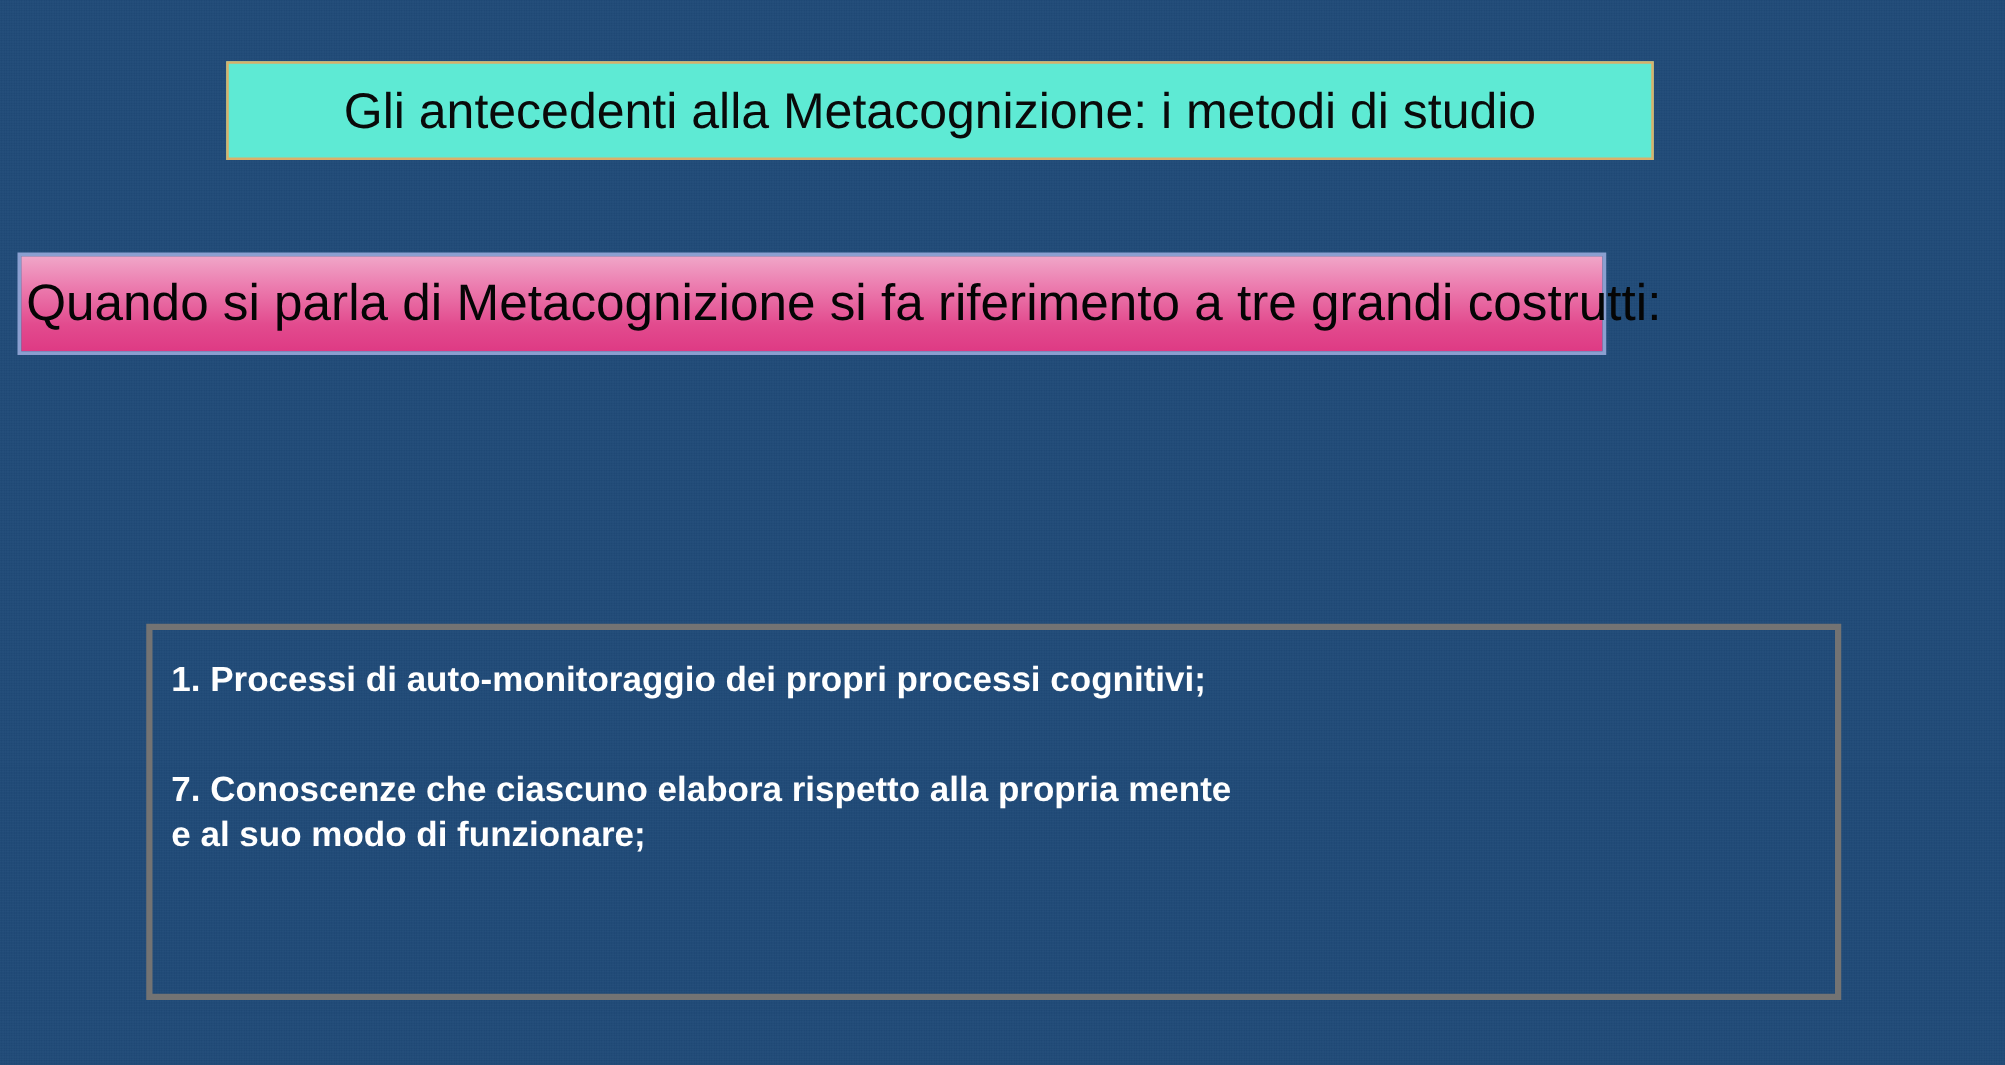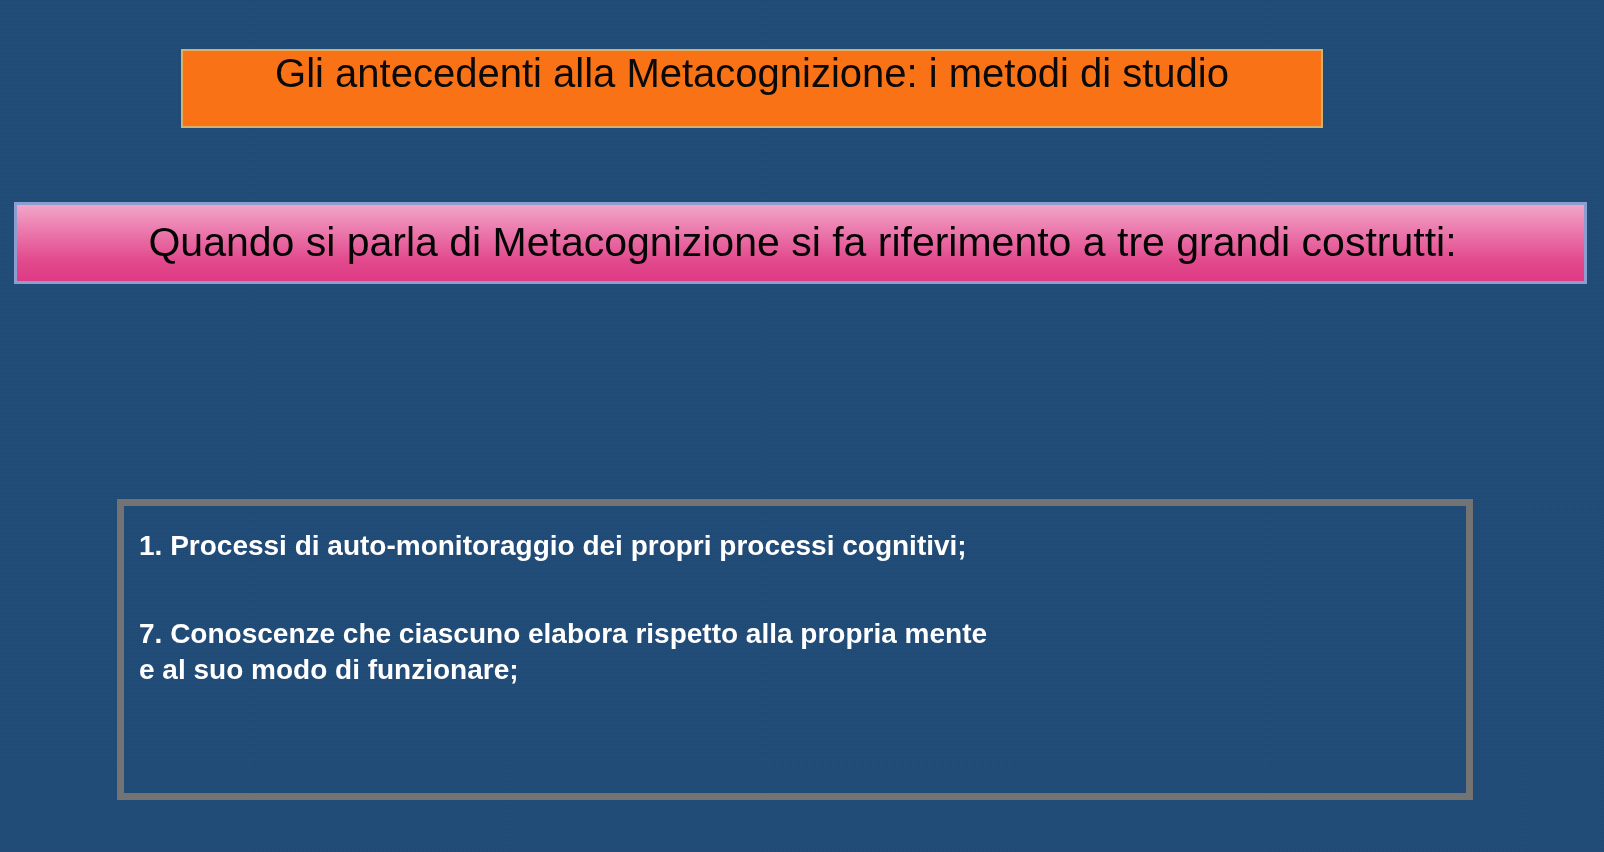--- a/index.html
+++ b/index.html
@@ -30,66 +30,66 @@
   }
 
   
   .title-box {
     position: absolute;
     left: 181px;
     top: 49px;
     width: 1142px;
     height: 79px;
     box-sizing: border-box;
-    background: #f97316;
+    background: #5eead4;
     border: 2px solid #d9b06a;
     display: flex;
+    align-items: center;
     justify-content: center;
   }
   .title-text {
     color: #0a0a0a;
     font-size: 40px;
     font-weight: 400;
     line-height: 1.1;
     white-space: nowrap;
     letter-spacing: 0px;
   }
 
   
   .banner-box {
     position: absolute;
     left: 14px;
     top: 202px;
-    width: 1573px;
+    width: 1271px;
     height: 82px;
     box-sizing: border-box;
     background: linear-gradient(to bottom, #f0a6c8 0%, #ec7eb0 30%, #e24b8e 72%, #de3a84 100%);
     border: 3px solid #8a9fd0;
     display: flex;
     align-items: center;
     padding-left: 4px;
-    justify-content: center;
   }
   .banner-text {
     color: #050505;
     font-size: 41px;
     font-weight: 400;
     line-height: 1.05;
     white-space: nowrap;
   }
 
   
   .list-box {
     position: absolute;
     left: 117px;
     top: 499px;
     width: 1356px;
     height: 301px;
     box-sizing: border-box;
-    border: 7px solid #737373;
+    border: 5px solid #737373;
     padding: 22px 0 0 15px;
   }
   .list-item {
     color: #ffffff;
     font-size: 28px;
     font-weight: bold;
     line-height: 1.28;
     white-space: pre-line;
   }
   .item-gap-1 { margin-bottom: 52px; }

